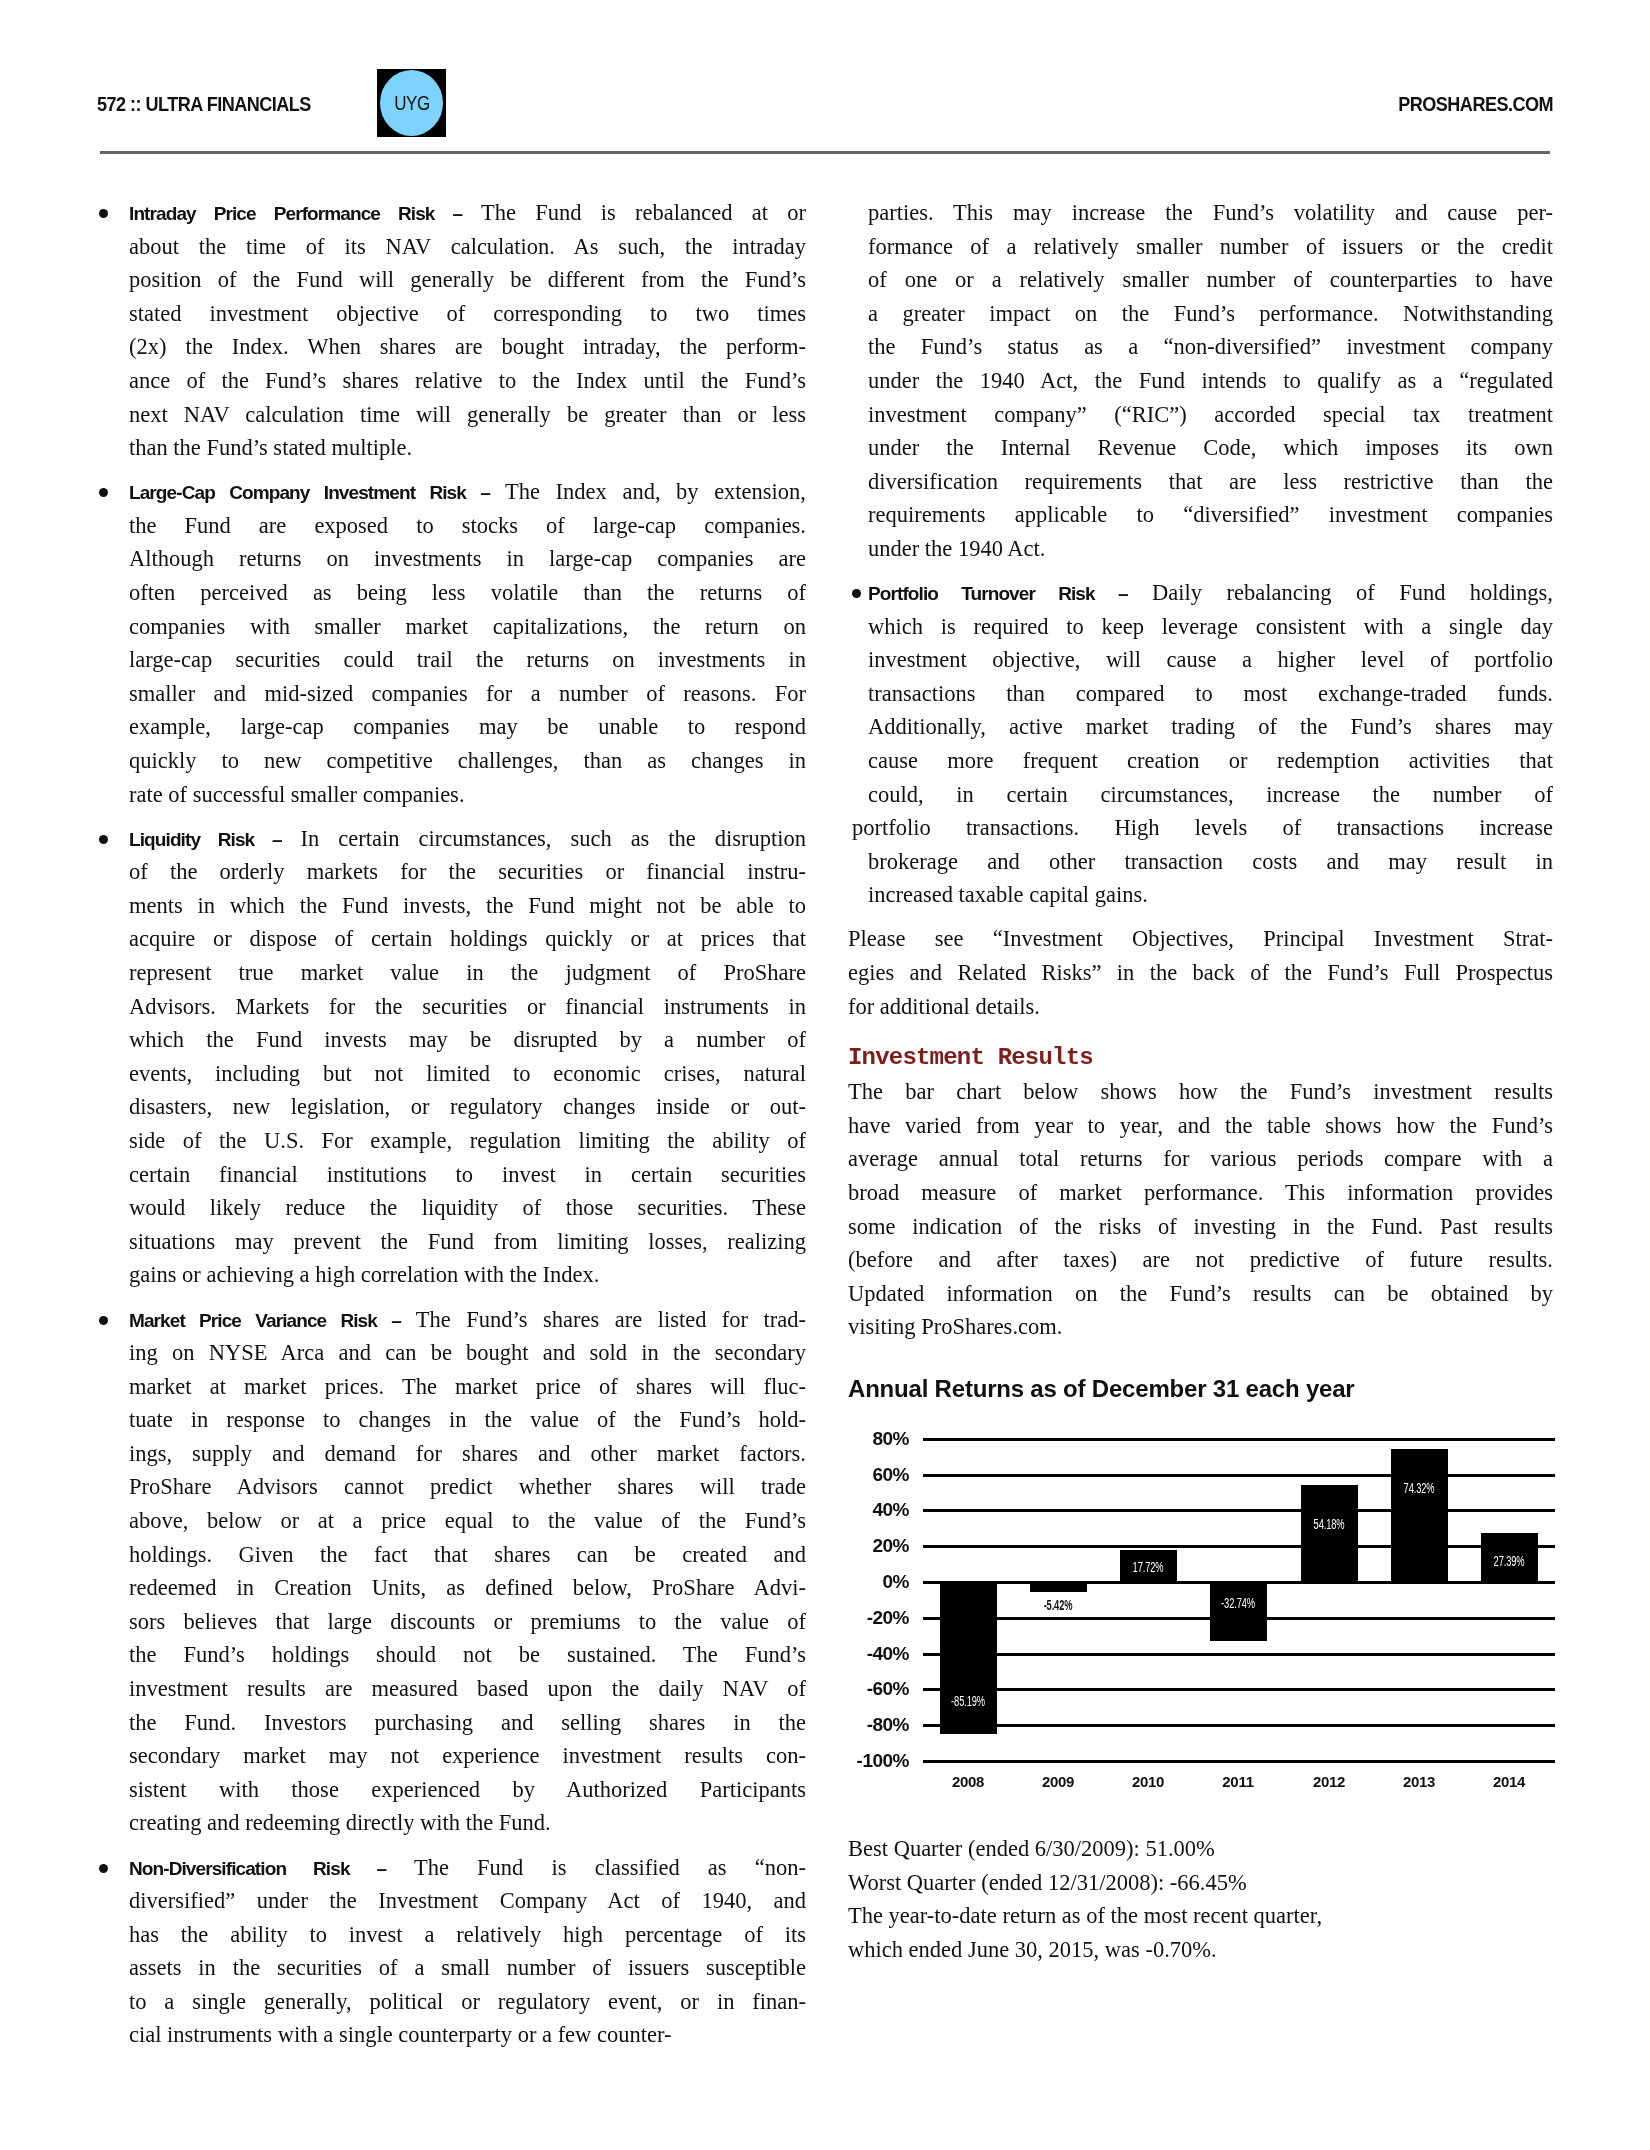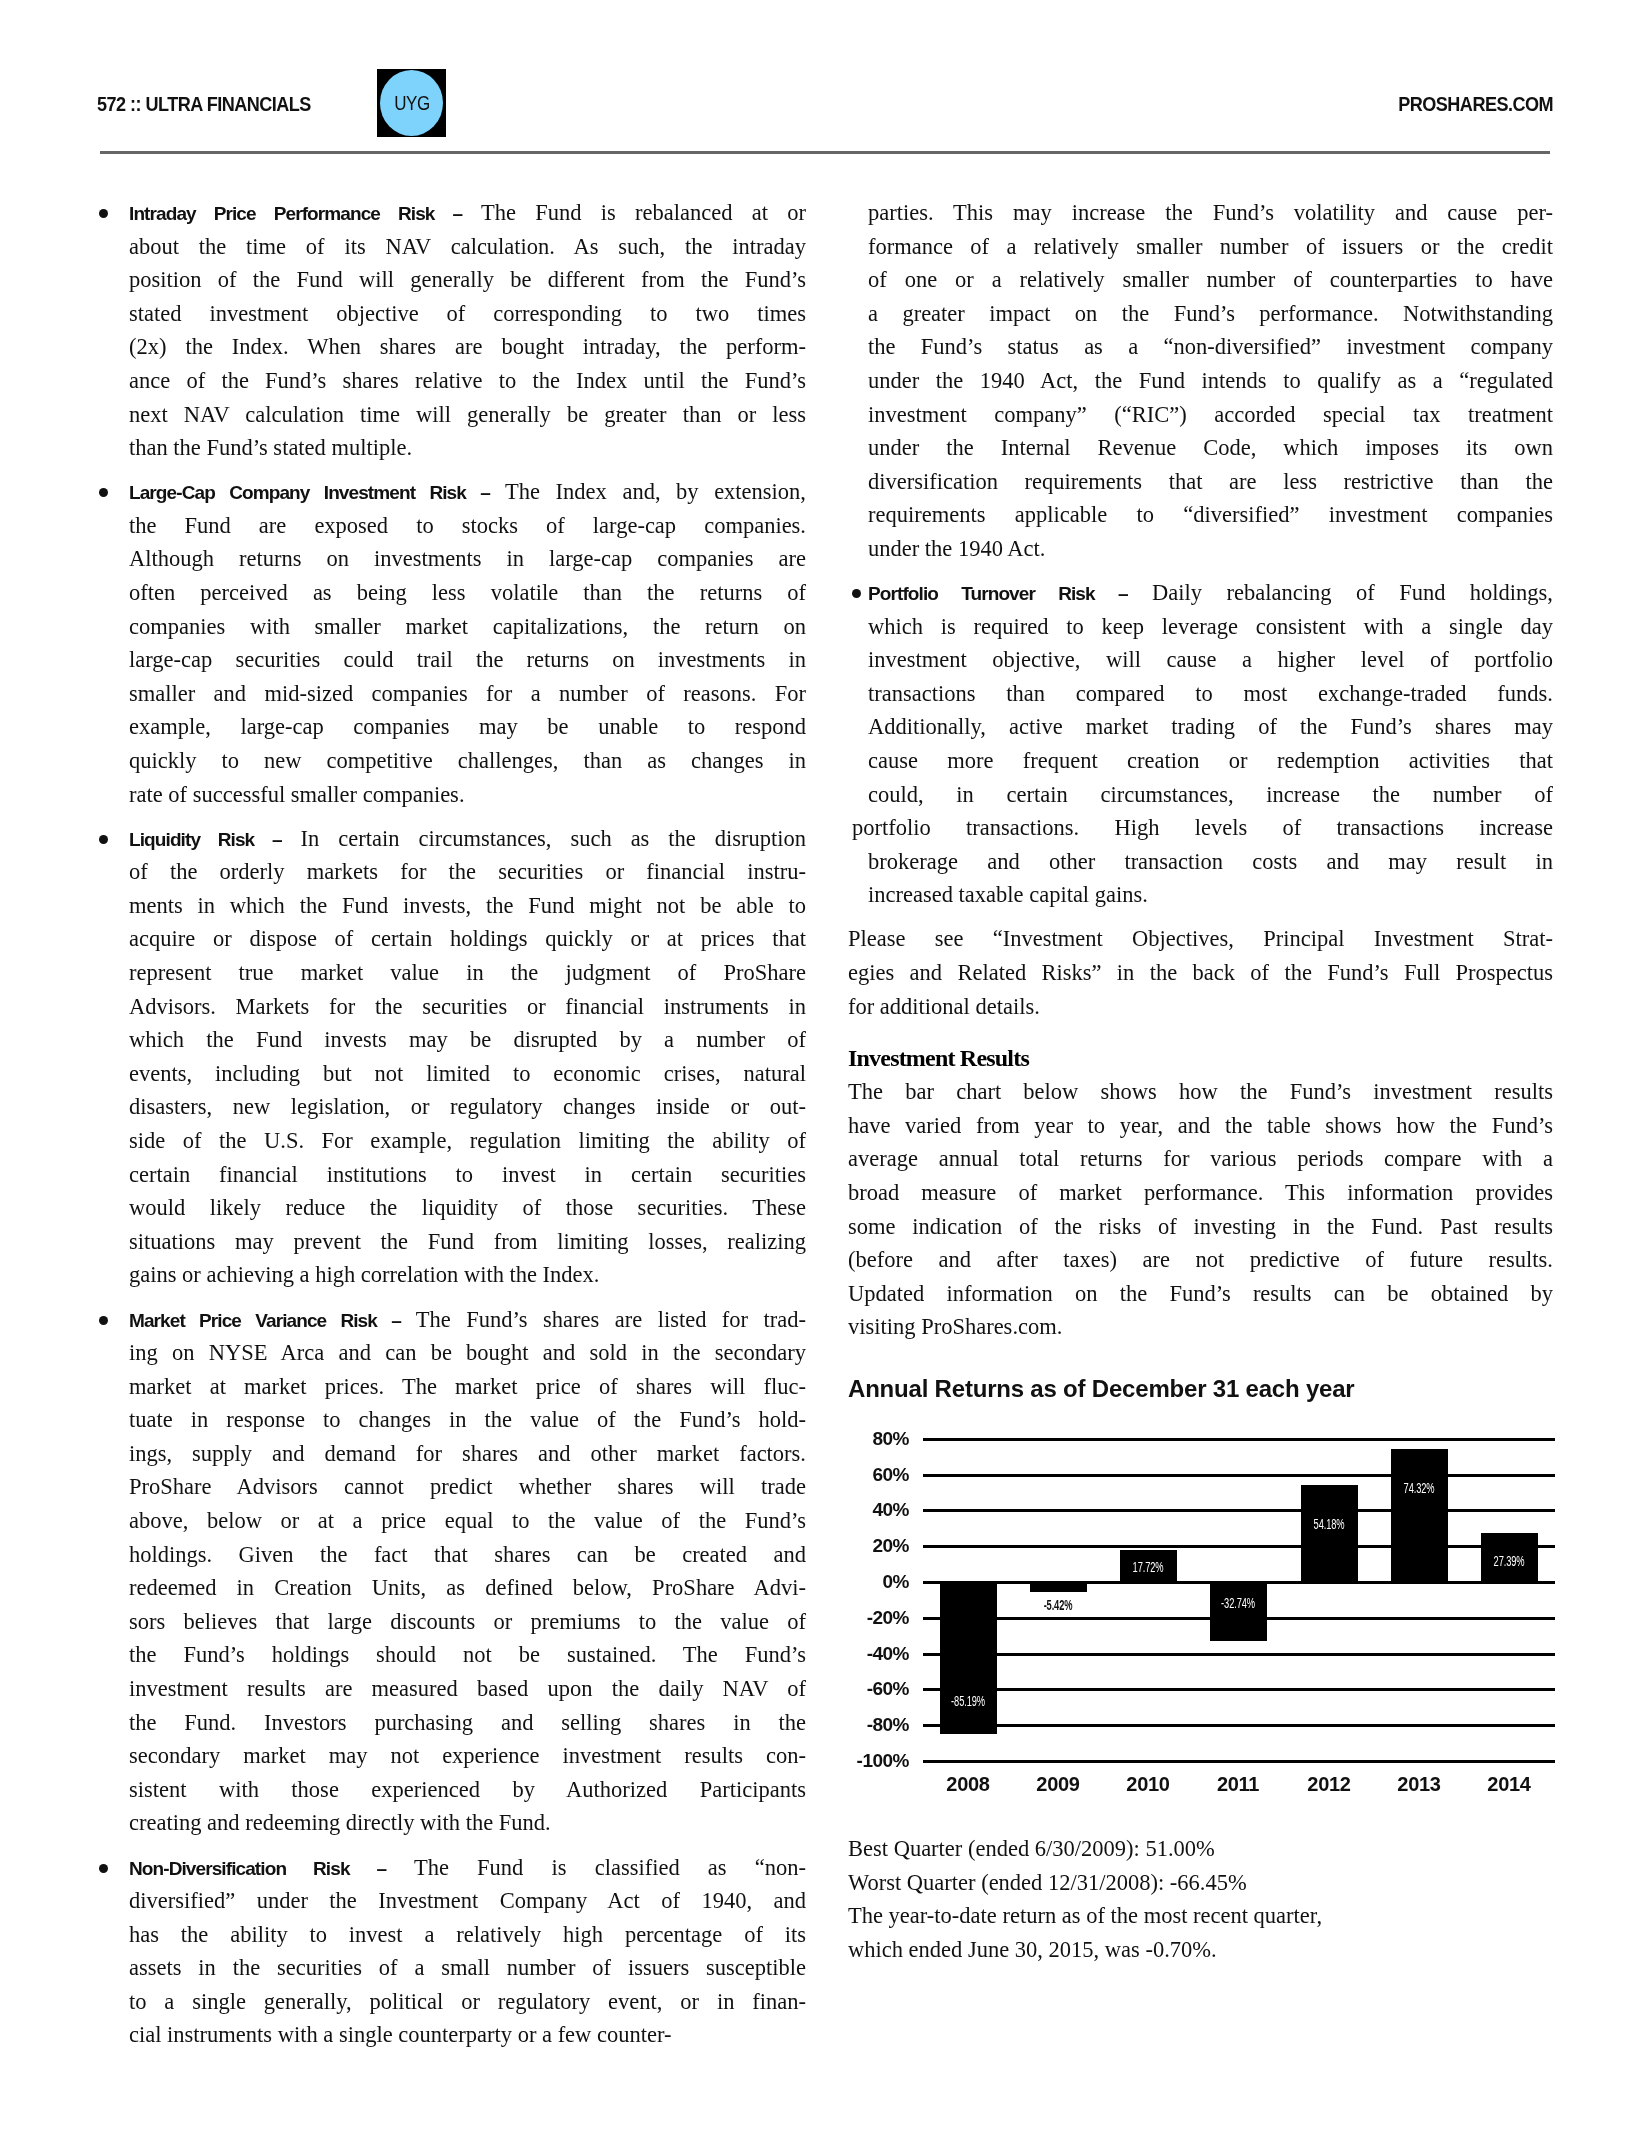--- a/index.html
+++ b/index.html
@@ -11,31 +11,31 @@
   #badge .circle { position:absolute; left:3px; top:1px; width:63px; height:66px; border-radius:50%; background:#7dd3fc; display:flex; align-items:center; justify-content:center; }
   #badge .circle span { font-family:"Liberation Sans", sans-serif; font-size:20px; color:#111; transform:scaleX(0.85); letter-spacing:-0.5px; }
   #rule { position:absolute; left:100px; top:151px; width:1450px; height:3px; background:#666; }
 
   .col { position:absolute; font-family:"Liberation Serif", serif; font-size:22.5px; color:#111; }
   .line { height:33.6px; line-height:33.6px; white-space:nowrap; text-align:justify; text-align-last:justify; overflow:visible; }
   .line.last { text-align-last:left; }
   .item { position:relative; }
   .bullet { position:absolute; width:9px; height:9px; border-radius:50%; background:#111; top:13px; }
   .lead { font-family:"Liberation Sans", sans-serif; font-weight:bold; font-size:19px; letter-spacing:-0.9px; }
-  .h2 { font-family:Liberation Serif, serif; font-weight:bold; font-size:24px; letter-spacing:-0.8px; color:#000000; }
+  .h2 { font-family:Liberation Mono, monospace; font-weight:bold; font-size:24px; letter-spacing:-0.8px; color:#7f1d1d; }
   .chart-title { font-family:"Liberation Sans", sans-serif; font-weight:bold; font-size:24px; color:#111; letter-spacing:-0.2px; }
 
   #chart { position:absolute; left:840px; top:1420px; width:720px; height:400px; }
   .grid { position:absolute; height:3px; background:#000; left:83px; width:632px; }
   .ytick { position:absolute; right:651px; width:70px; text-align:right; font-family:"Liberation Sans", sans-serif; font-weight:bold; font-size:19px; letter-spacing:-0.5px; color:#111; }
   .bar { position:absolute; width:57px; background:#000; }
   .bar-label { position:absolute; width:80px; margin-left:-12px; text-align:center; font-family:"Liberation Sans", sans-serif; font-size:15px; transform:scaleX(0.62); letter-spacing:-0.2px; }
   .bar-label.in { color:#fff; }
   .bar-label.out { color:#111; font-weight:bold; }
-  .xtick { position:absolute; width:80px; margin-left:-12px; text-align:center; font-family:"Liberation Sans", sans-serif; font-weight:bold; font-size:20px; letter-spacing:-0.3px; color:#111; }
+  .xtick { position:absolute; width:80px; margin-left:-12px; text-align:center; font-family:"Liberation Sans", sans-serif; font-weight:bold; font-size:15px; letter-spacing:-0.3px; color:#111; }
 </style>
 </head>
 <body>
 
 <div id="hdr-left" class="hdr">572 :: ULTRA FINANCIALS</div>
 <div id="badge">
   <div class="circle">
     <span>UYG</span>
   </div>
 </div>

